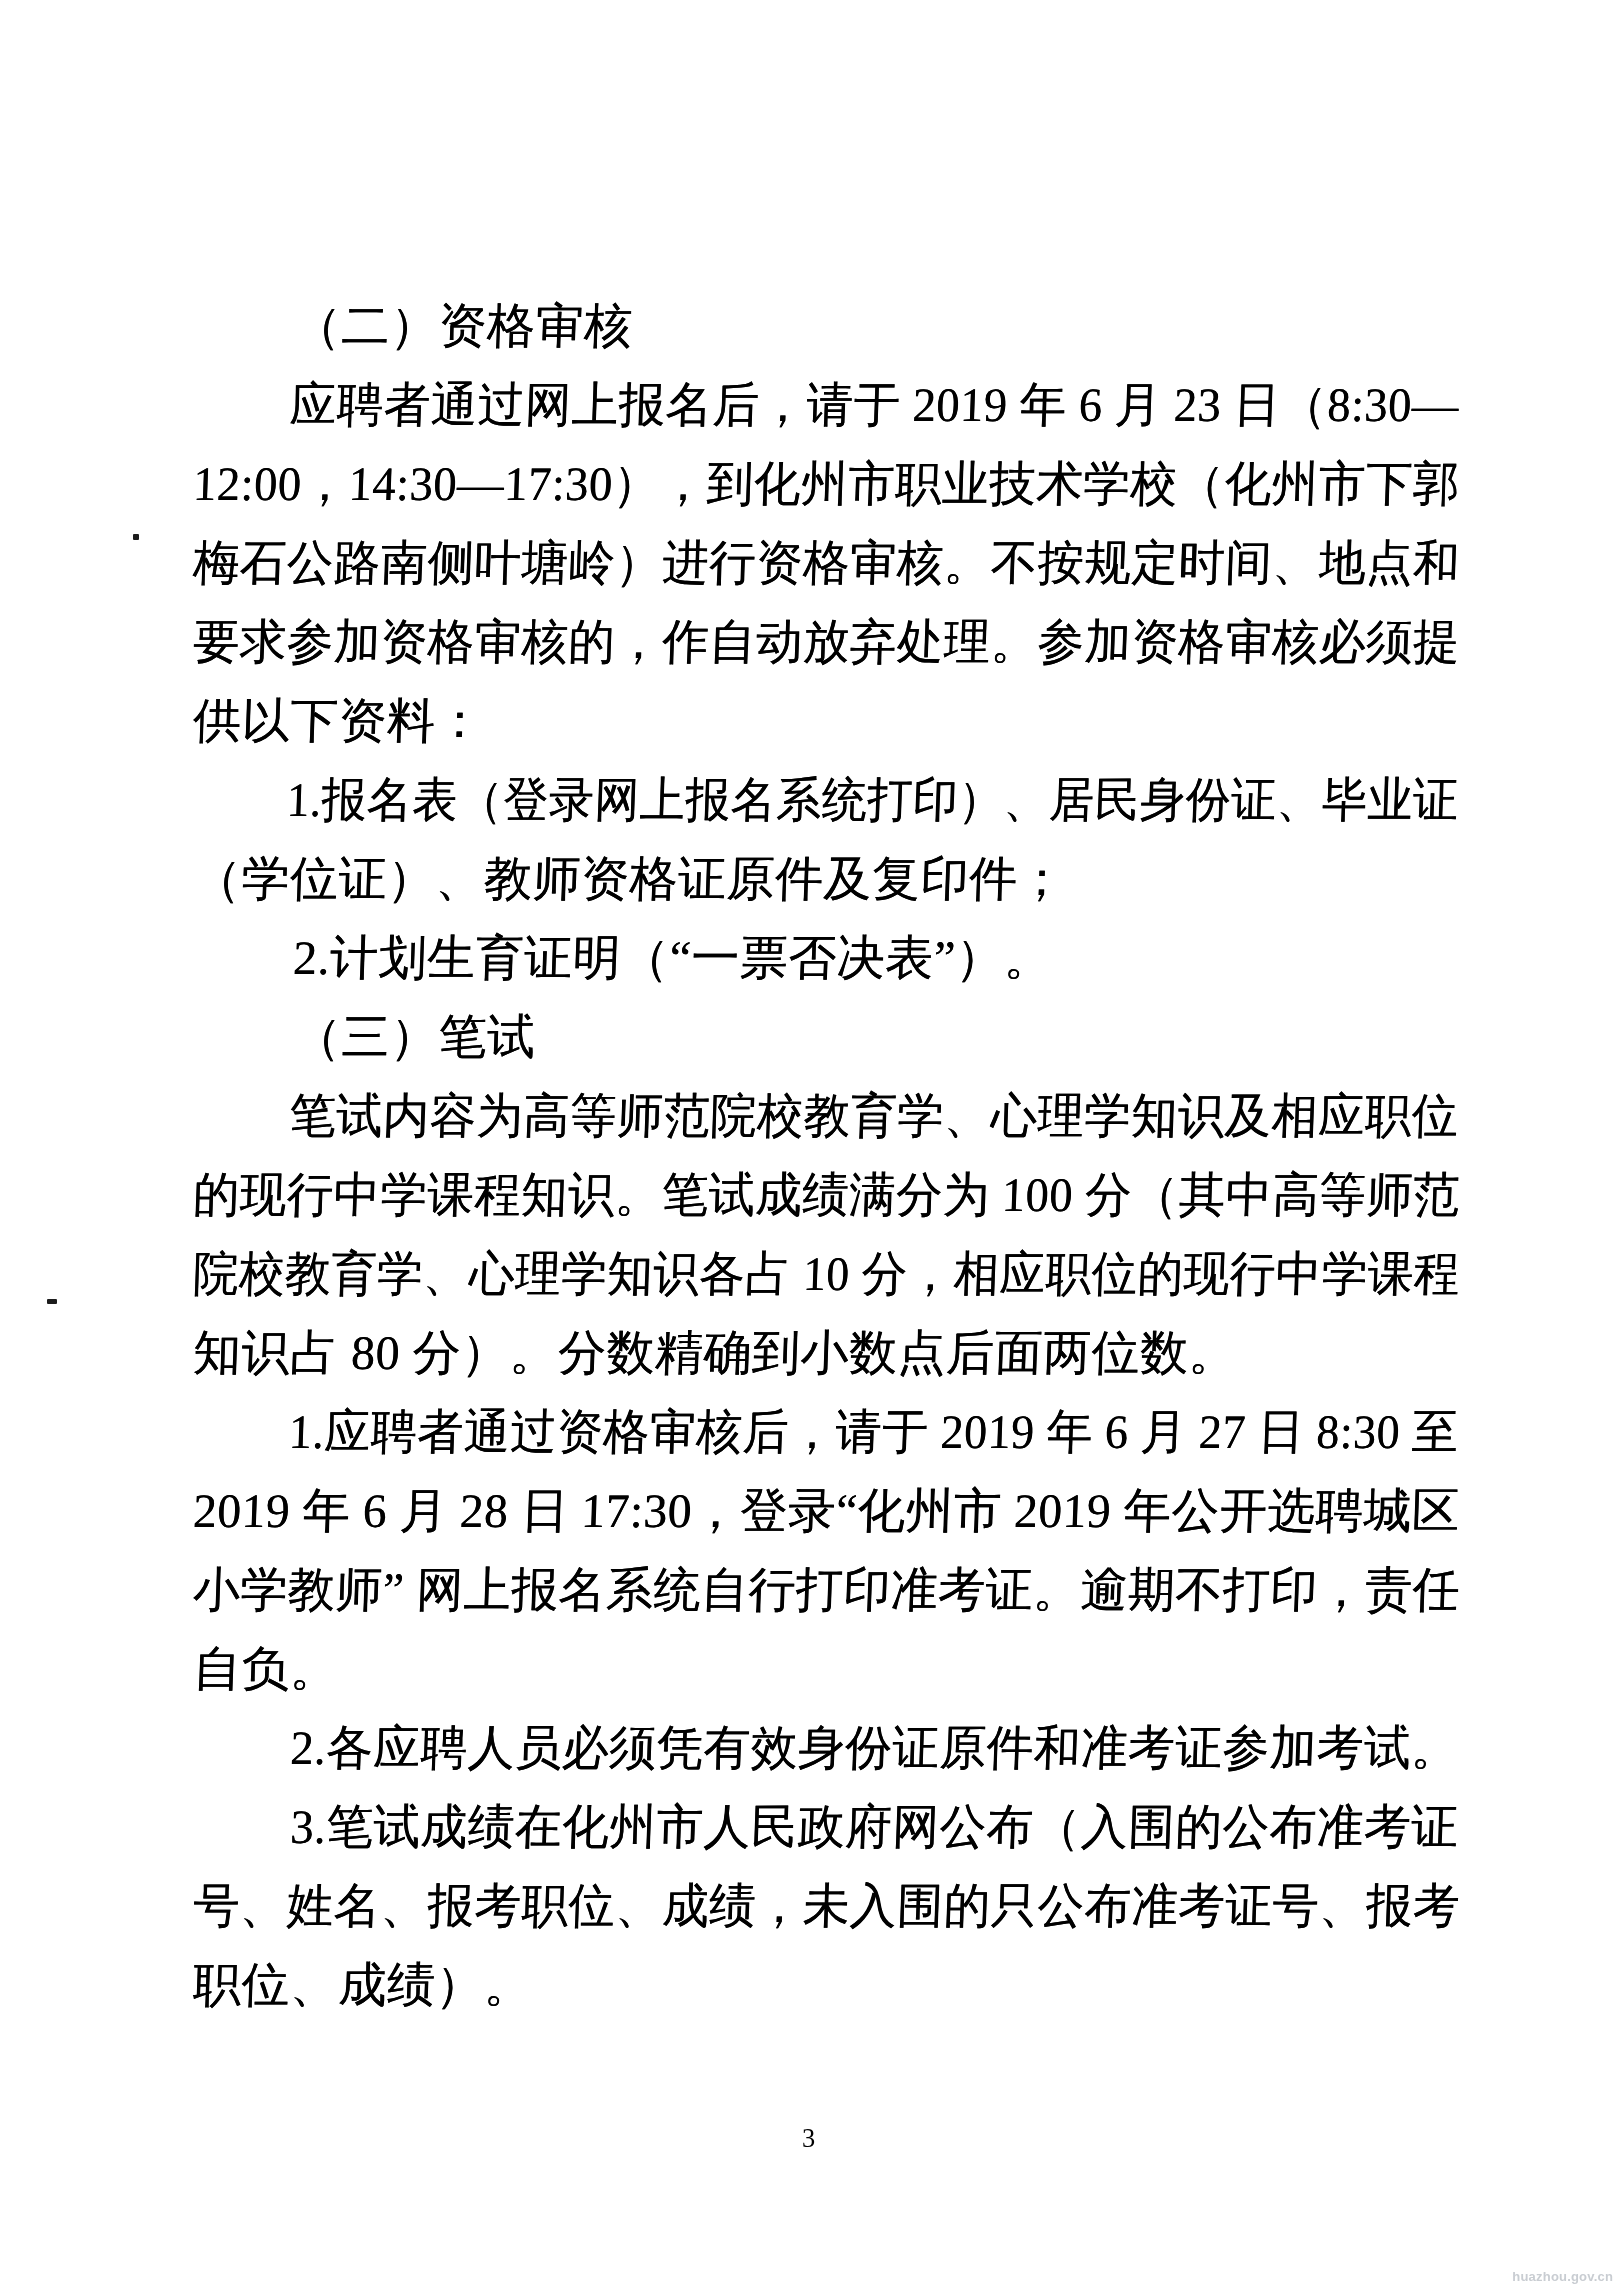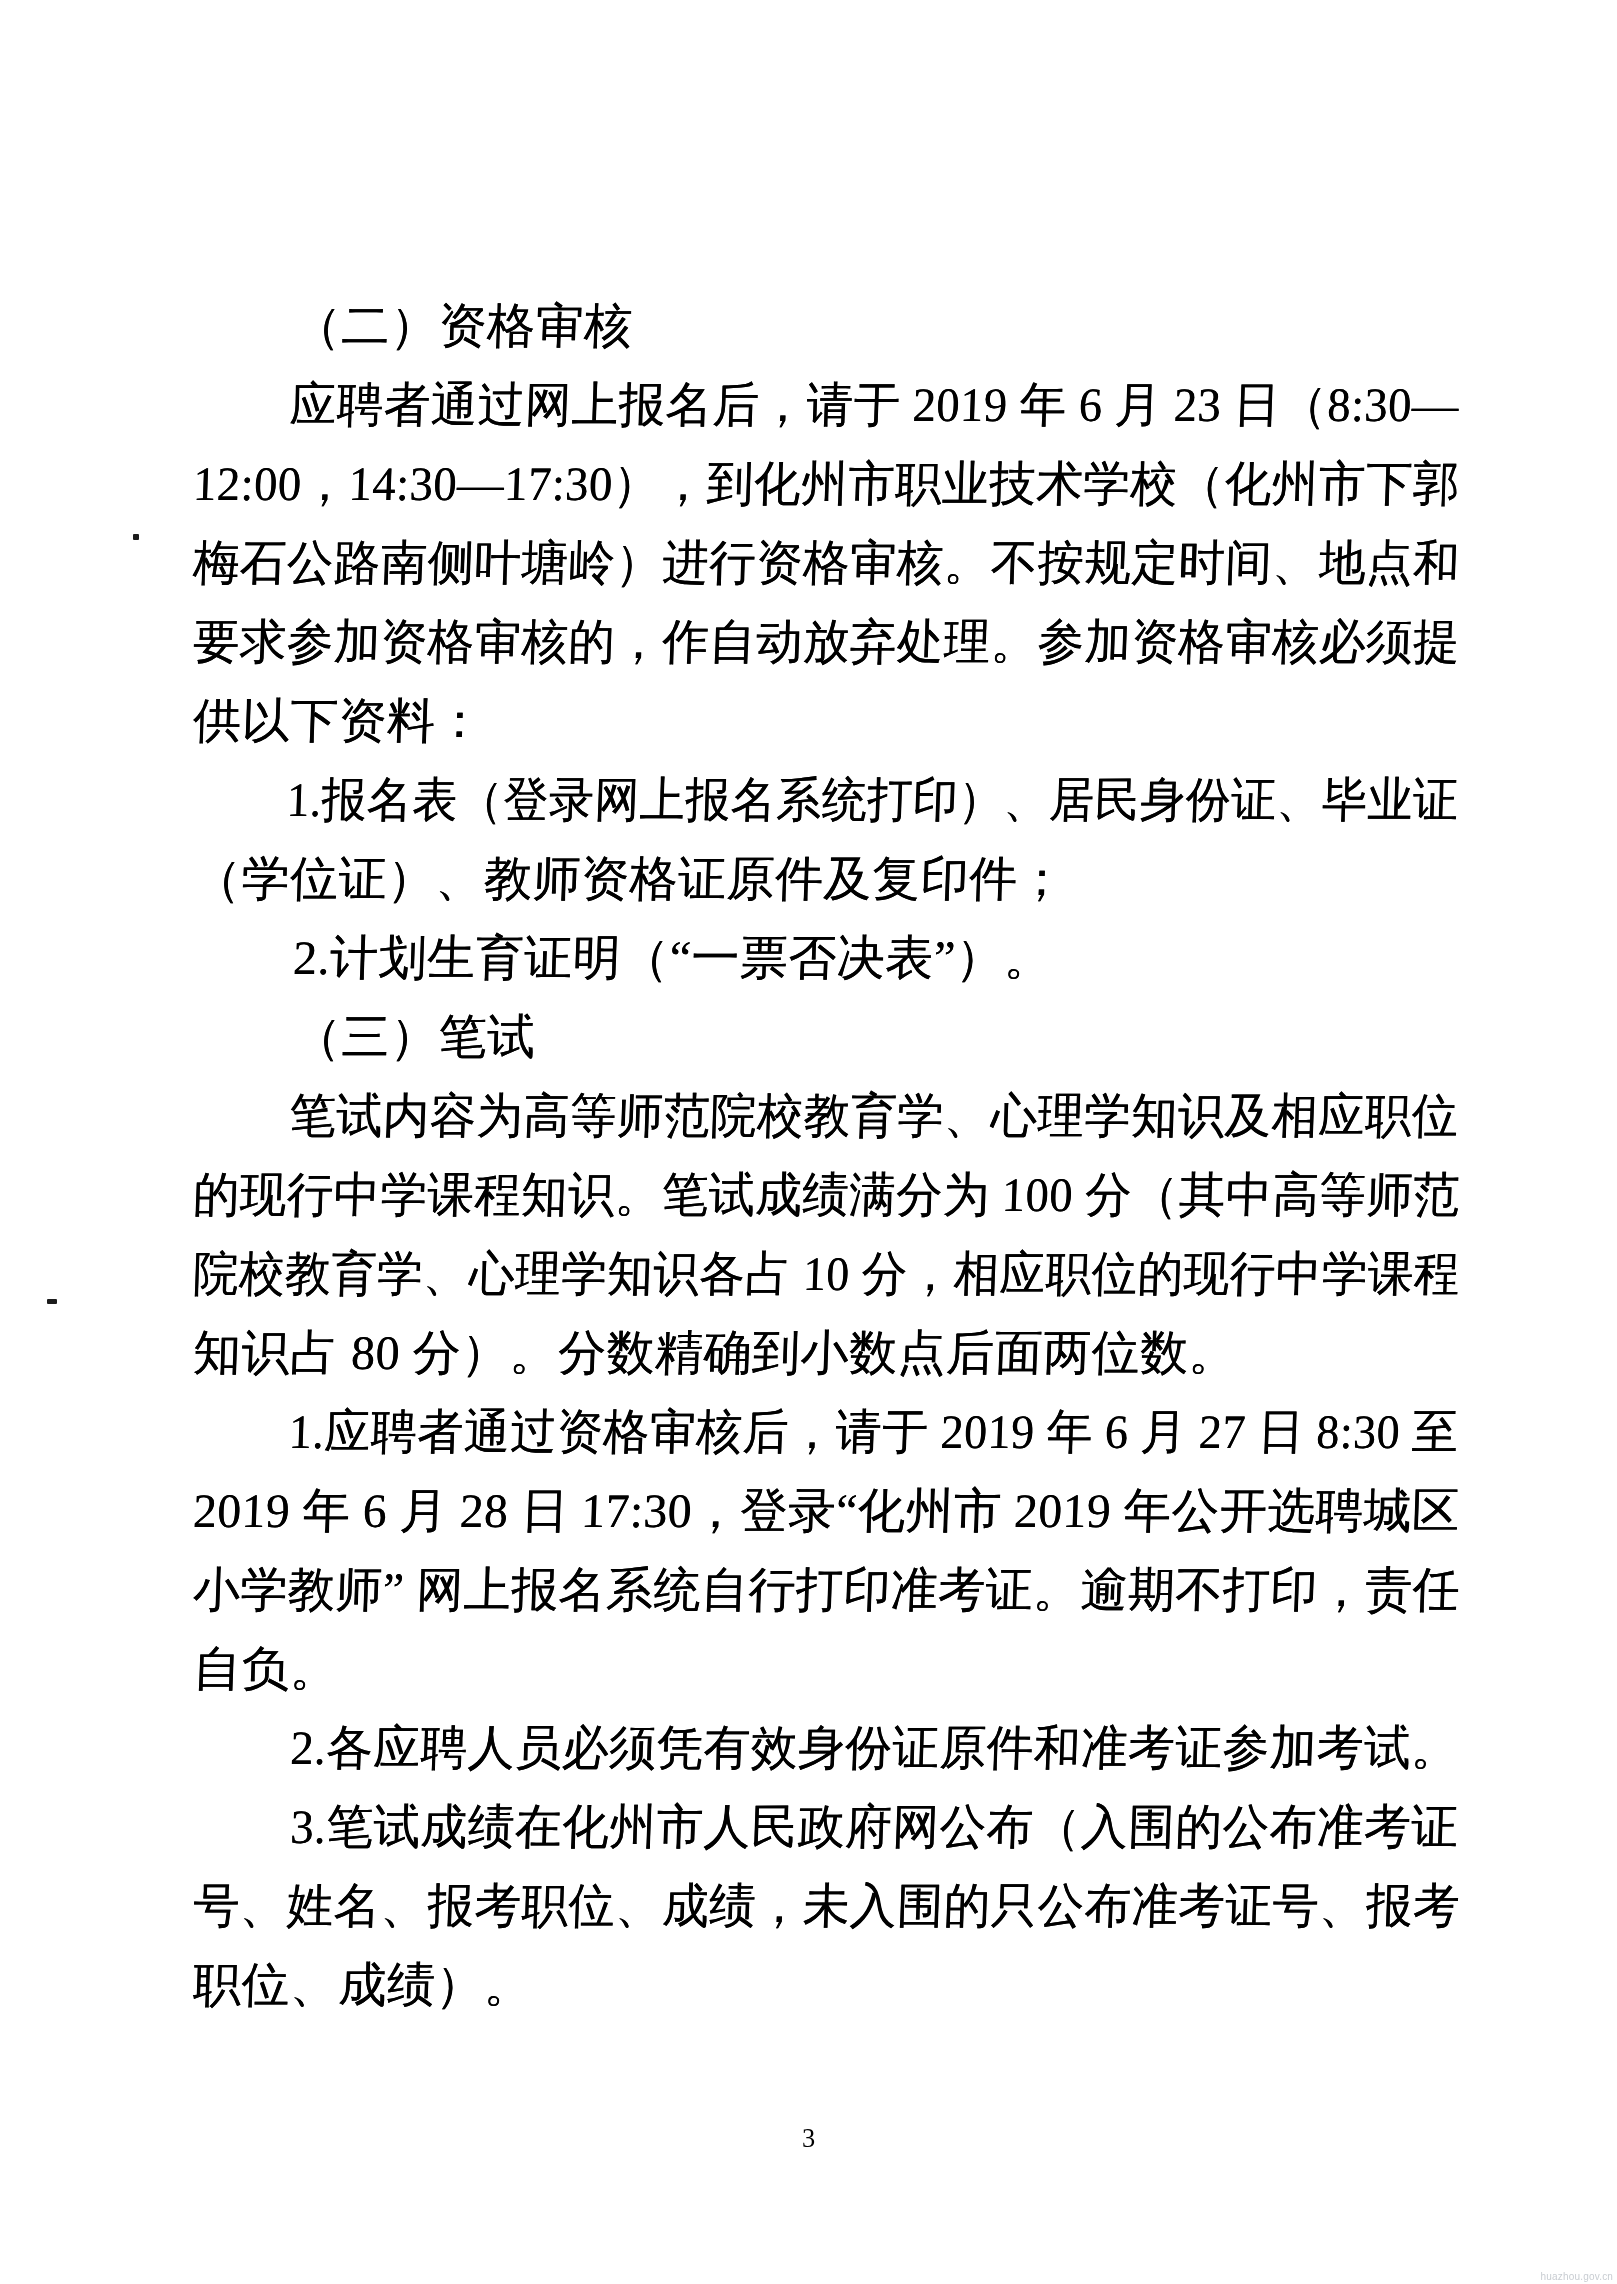--- a/index.html
+++ b/index.html
@@ -43,25 +43,26 @@
     left: 0;
     width: 100%;
     text-align: center;
     font-size: 26.4px;
     line-height: 29px;
   }
   .watermark {
     position: absolute;
     right: 3.9px;
     bottom: 2px;
-    font-size: 10px;
+    font-size: 13px;
     line-height: 9.8px;
     color: #c9cdd2;
     font-family: "Liberation Sans", "DejaVu Sans", sans-serif;
     letter-spacing: 0.2px;
+    font-weight: bold;
   }
   .speck {
     position: absolute;
     background: #1c1c1c;
     border-radius: 1px;
   }
   .speck-1 { left: 133px; top: 534px; width: 6.4px; height: 5.9px; }
   .speck-2 { left: 47px;  top: 1299px; width: 9.8px; height: 4.9px; }
 </style>
 </head>

